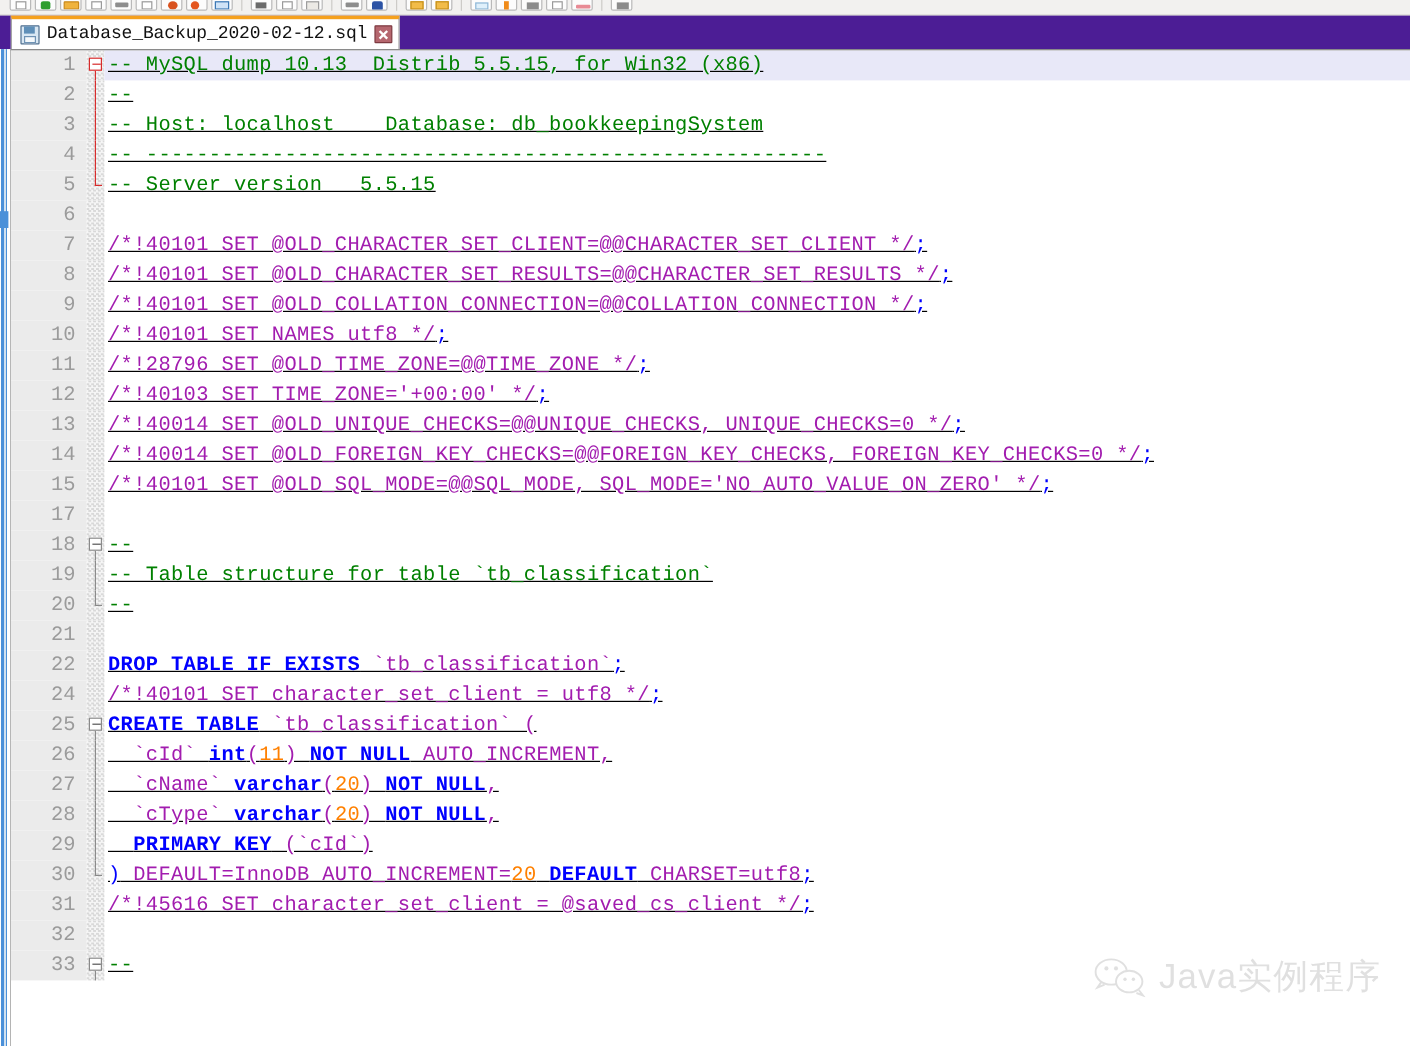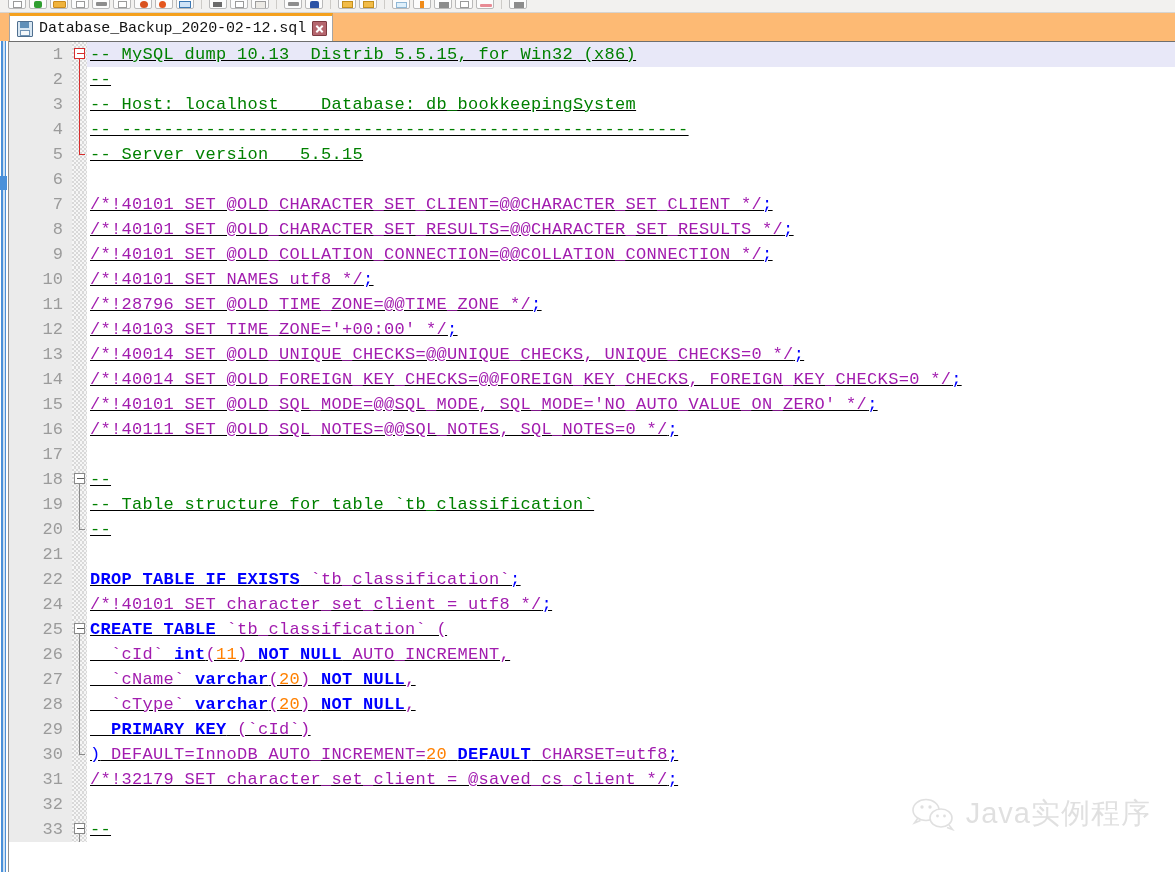--- a/index.html
+++ b/index.html
@@ -39,21 +39,21 @@
   .ic-cyan   { left: 3px; top: 10px; width: 11px; height: 6px; background: #dff0fb; border: 1px solid #8fb7d6; }
   .ic-orng   { left: 6px; top: 9px; width: 4px; height: 8px; background: #f08b19; }
   .ic-box    { left: 3px; top: 9px; width: 11px; height: 8px; background: #eceae5; border: 1px solid #9d9d9d; }
   .ic-pink   { left: 3px; top: 12px; width: 12px; height: 3px; background: #e88b95; border-radius: 1px; }
   .ic-gray2  { left: 4px; top: 10px; width: 10px; height: 6px; background: #8c8c8c; }
   .tb-sep { width: 1px; height: 17px; background: #cdcbc7; margin: 0 4px; }
 
   
   .tabbar {
     position: absolute; left: 0; top: 13px; width: 1175px; height: 28px;
-    background: #fdba74;
+    background: #4c1d95;
   }
   .tab {
     position: absolute; left: 9px; top: 0; height: 28px;
     display: flex; align-items: center; gap: 6px;
     padding: 0 5px 0 7px;
     background: #ffffff;
     border: 1px solid #a5a5a5;
     border-top: 3px solid #f5a11d;
     border-bottom: none;
   }
@@ -349,25 +349,20 @@
           <div class="gutter">14</div>
           <div class="fold"></div>
           <div class="code"><span class="c-txt">/*!40014 SET @OLD_FOREIGN_KEY_CHECKS=@@FOREIGN_KEY_CHECKS, FOREIGN_KEY_CHECKS=0 */</span><span class="c-op">;</span></div>
         </div>
         <div class="row">
           <div class="gutter">15</div>
           <div class="fold"></div>
           <div class="code"><span class="c-txt">/*!40101 SET @OLD_SQL_MODE=@@SQL_MODE, SQL_MODE='NO_AUTO_VALUE_ON_ZERO' */</span><span class="c-op">;</span></div>
         </div>
         <div class="row">
-          <div class="gutter">16</div>
-          <div class="fold"></div>
-          <div class="code"><span class="c-txt">/*!40111 SET @OLD_SQL_NOTES=@@SQL_NOTES, SQL_NOTES=0 */</span><span class="c-op">;</span></div>
-        </div>
-        <div class="row">
           <div class="gutter">17</div>
           <div class="fold"></div>
           <div class="code"></div>
         </div>
         <div class="row">
           <div class="gutter">18</div>
           <div class="fold">
             <span class="fm-box"></span>
             <span class="fm-line" style="top: 17px; height: 8px;"></span>
           </div>
@@ -441,21 +436,21 @@
         <div class="row">
           <div class="gutter">30</div>
           <div class="fold">
             <span class="fm-end"></span>
           </div>
           <div class="code"><span class="c-op">)</span><span class="c-txt"> DEFAULT=InnoDB AUTO_INCREMENT=</span><span class="c-num">20</span><span class="c-txt"> </span><span class="c-kw">DEFAULT</span><span class="c-txt"> CHARSET=utf8</span><span class="c-op">;</span></div>
         </div>
         <div class="row">
           <div class="gutter">31</div>
           <div class="fold"></div>
-          <div class="code"><span class="c-txt">/*!32179 SET character_set_client = @saved_cs_client */</span><span class="c-op">;</span></div>
+          <div class="code"><span class="c-txt">/*!45616 SET character_set_client = @saved_cs_client */</span><span class="c-op">;</span></div>
         </div>
         <div class="row">
           <div class="gutter">32</div>
           <div class="fold"></div>
           <div class="code"></div>
         </div>
         <div class="row">
           <div class="gutter">33</div>
           <div class="fold">
             <span class="fm-box"></span>

